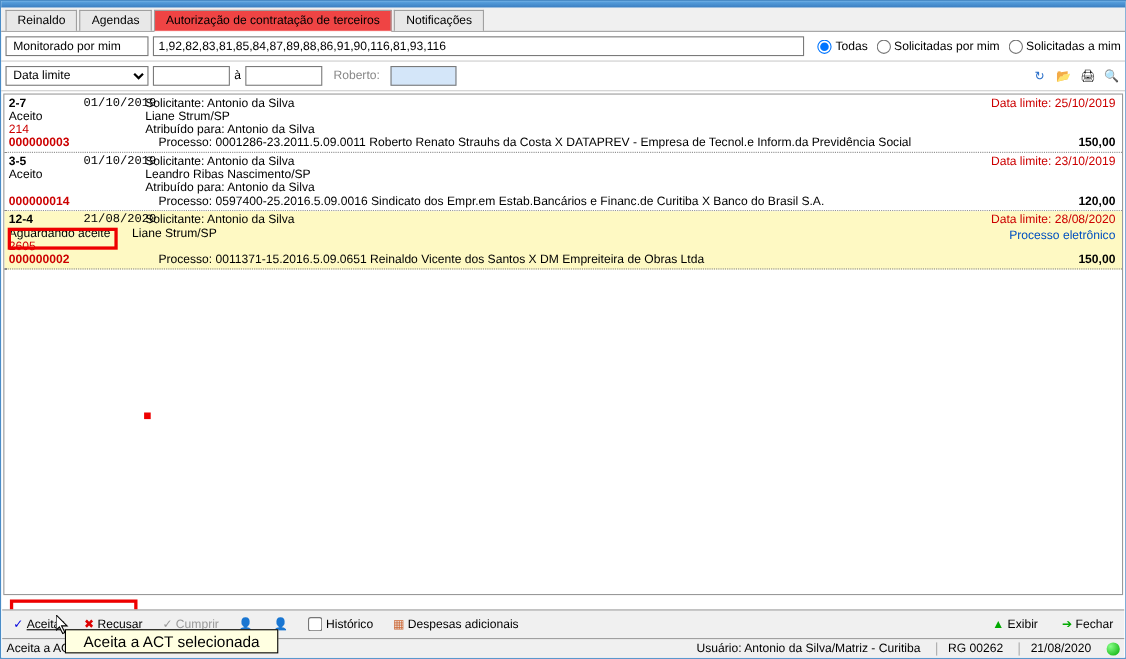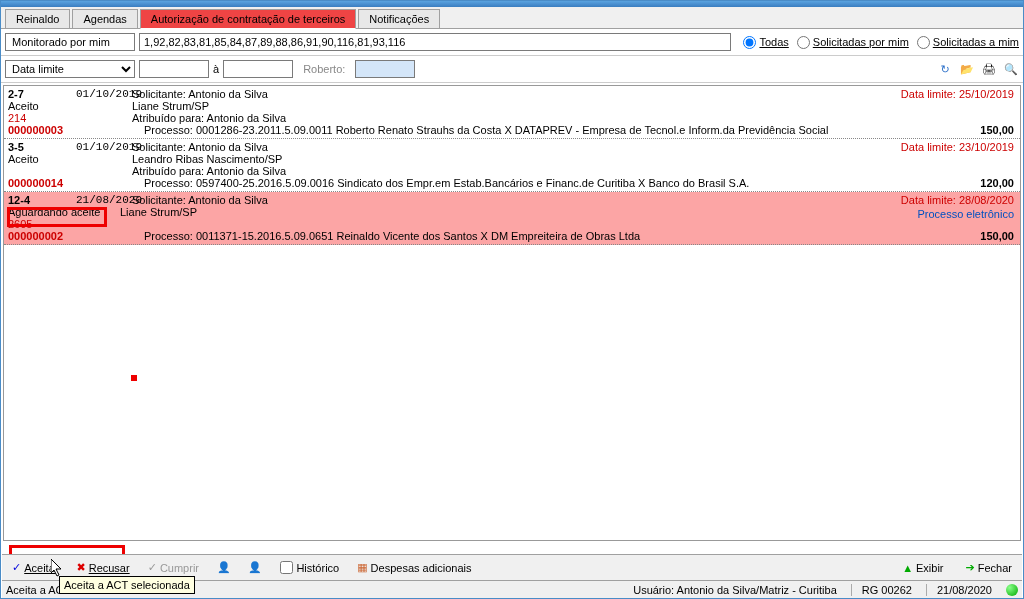--- a/index.html
+++ b/index.html
@@ -4,48 +4,48 @@
 <style>
 * { box-sizing: border-box; margin: 0; padding: 0; font-family: Tahoma, Arial, sans-serif; font-size: 11px; }
 body { background: #fff; width: 1024px; height: 599px; overflow: hidden; border: 1px solid #4a8cc7; position: relative; }
 .titlebar { background: linear-gradient(#5aa3e0, #3a7dc0); height: 6px; }
 .tabbar { background: #f0f0f0; display: flex; border-bottom: 1px solid #a0a0a0; padding: 2px 4px 0; }
 .tab { padding: 3px 10px; border: 1px solid #a0a0a0; border-bottom: none; background: #e8e8e8; margin-right: 2px; cursor: pointer; }
 .tab.active { background: #ef4444; border-bottom: 1px solid #fff; margin-bottom: -1px; }
 .filterbar { padding: 4px; display: flex; align-items: center; gap: 4px; border-bottom: 1px solid #ccc; }
 .filterlabel { border: 1px solid #7a7a7a; padding: 2px 6px; background: #fff; width: 130px; }
 .filterinput { border: 1px solid #7a7a7a; padding: 2px 4px; flex: 1; background: #fff; }
-.radios { display: flex; gap: 8px; align-items: flex-start; margin-left: 8px; text-decoration: underline; }
+.radios { display: flex; gap: 8px; align-items: flex-start; margin-left: 8px; }
 .radios label { display: flex; align-items: center; gap: 3px; cursor: pointer; }
 .filterbar2 { padding: 4px; display: flex; align-items: center; gap: 4px; border-bottom: 1px solid #ccc; }
 .combo { border: 1px solid #7a7a7a; padding: 1px 2px; background: #fff; width: 130px; }
 .dateinput { border: 1px solid #7a7a7a; padding: 2px 4px; width: 70px; background: #fff; }
 .tlabel { color: #888; padding: 0 6px; }
 .thirdinput { border: 1px solid #7a7a7a; background: #d4e6f9; width: 60px; height: 18px; }
 .icons { margin-left: auto; display: flex; gap: 6px; align-items: center; }
 .ico { width: 16px; height: 16px; cursor: pointer; display: inline-flex; align-items: center; justify-content: center; }
 .list { border: 1px solid #999; margin: 2px; height: 456px; background: #fff; overflow: hidden; }
 .row { border-bottom: 1px dotted #888; padding: 2px 4px; position: relative; }
-.row.sel { background: #fca5a5; }
+.row.sel { background: #fef9c3; }
 .rline { display: flex; }
 .c1 { width: 68px; }
 .c2 { width: 56px; font-family: Liberation Mono, monospace; }
 .c3 { flex: 1; }
 .rdate { position: absolute; right: 6px; top: 2px; color: #c00; }
 .ramount { position: absolute; right: 6px; bottom: 2px; font-weight: bold; }
 .relec { position: absolute; right: 6px; top: 16px; color: #0050c0; }
 .red { color: #c00; }
 .bold { font-weight: bold; }
 .hlbox { border: 3px solid #e00; position: absolute; }
 .redsq { position: absolute; left: 130px; top: 374px; width: 6px; height: 6px; background: #e00; }
 .toolbar { position: absolute; bottom: 18px; left: 1px; right: 1px; background: #f0f0f0; border-top: 1px solid #a0a0a0; padding: 4px 6px; display: flex; align-items: center; gap: 10px; }
 .tbtn { display: inline-flex; align-items: center; gap: 3px; cursor: pointer; padding: 2px 4px; }
 .tbtn.disabled { color: #999; cursor: default; }
 .statusbar { position: absolute; bottom: 0; left: 1px; right: 1px; height: 18px; background: #f0f0f0; border-top: 1px solid #a0a0a0; display: flex; align-items: center; padding: 0 4px; font-size: 11px; }
-.tooltip { position: absolute; background: #ffffe1; border: 1px solid #000; padding: 2px 4px; font-size: 11px; z-index: 100; margin-top: 17px; }
+.tooltip { position: absolute; background: #ffffe1; border: 1px solid #000; padding: 2px 16px; font-size: 14px; z-index: 100; margin-top: 17px; }
 .cursor-arrow { position: absolute; z-index: 101; }
 .green-dot { width: 12px; height: 12px; background: radial-gradient(circle at 30% 30%, #8f8, #0a0); border-radius: 50%; display: inline-block; }
 </style>
 </head>
 <body>
 
 <div class="titlebar"></div>
 
 <div class="tabbar">
   <div class="tab">Reinaldo</div>

